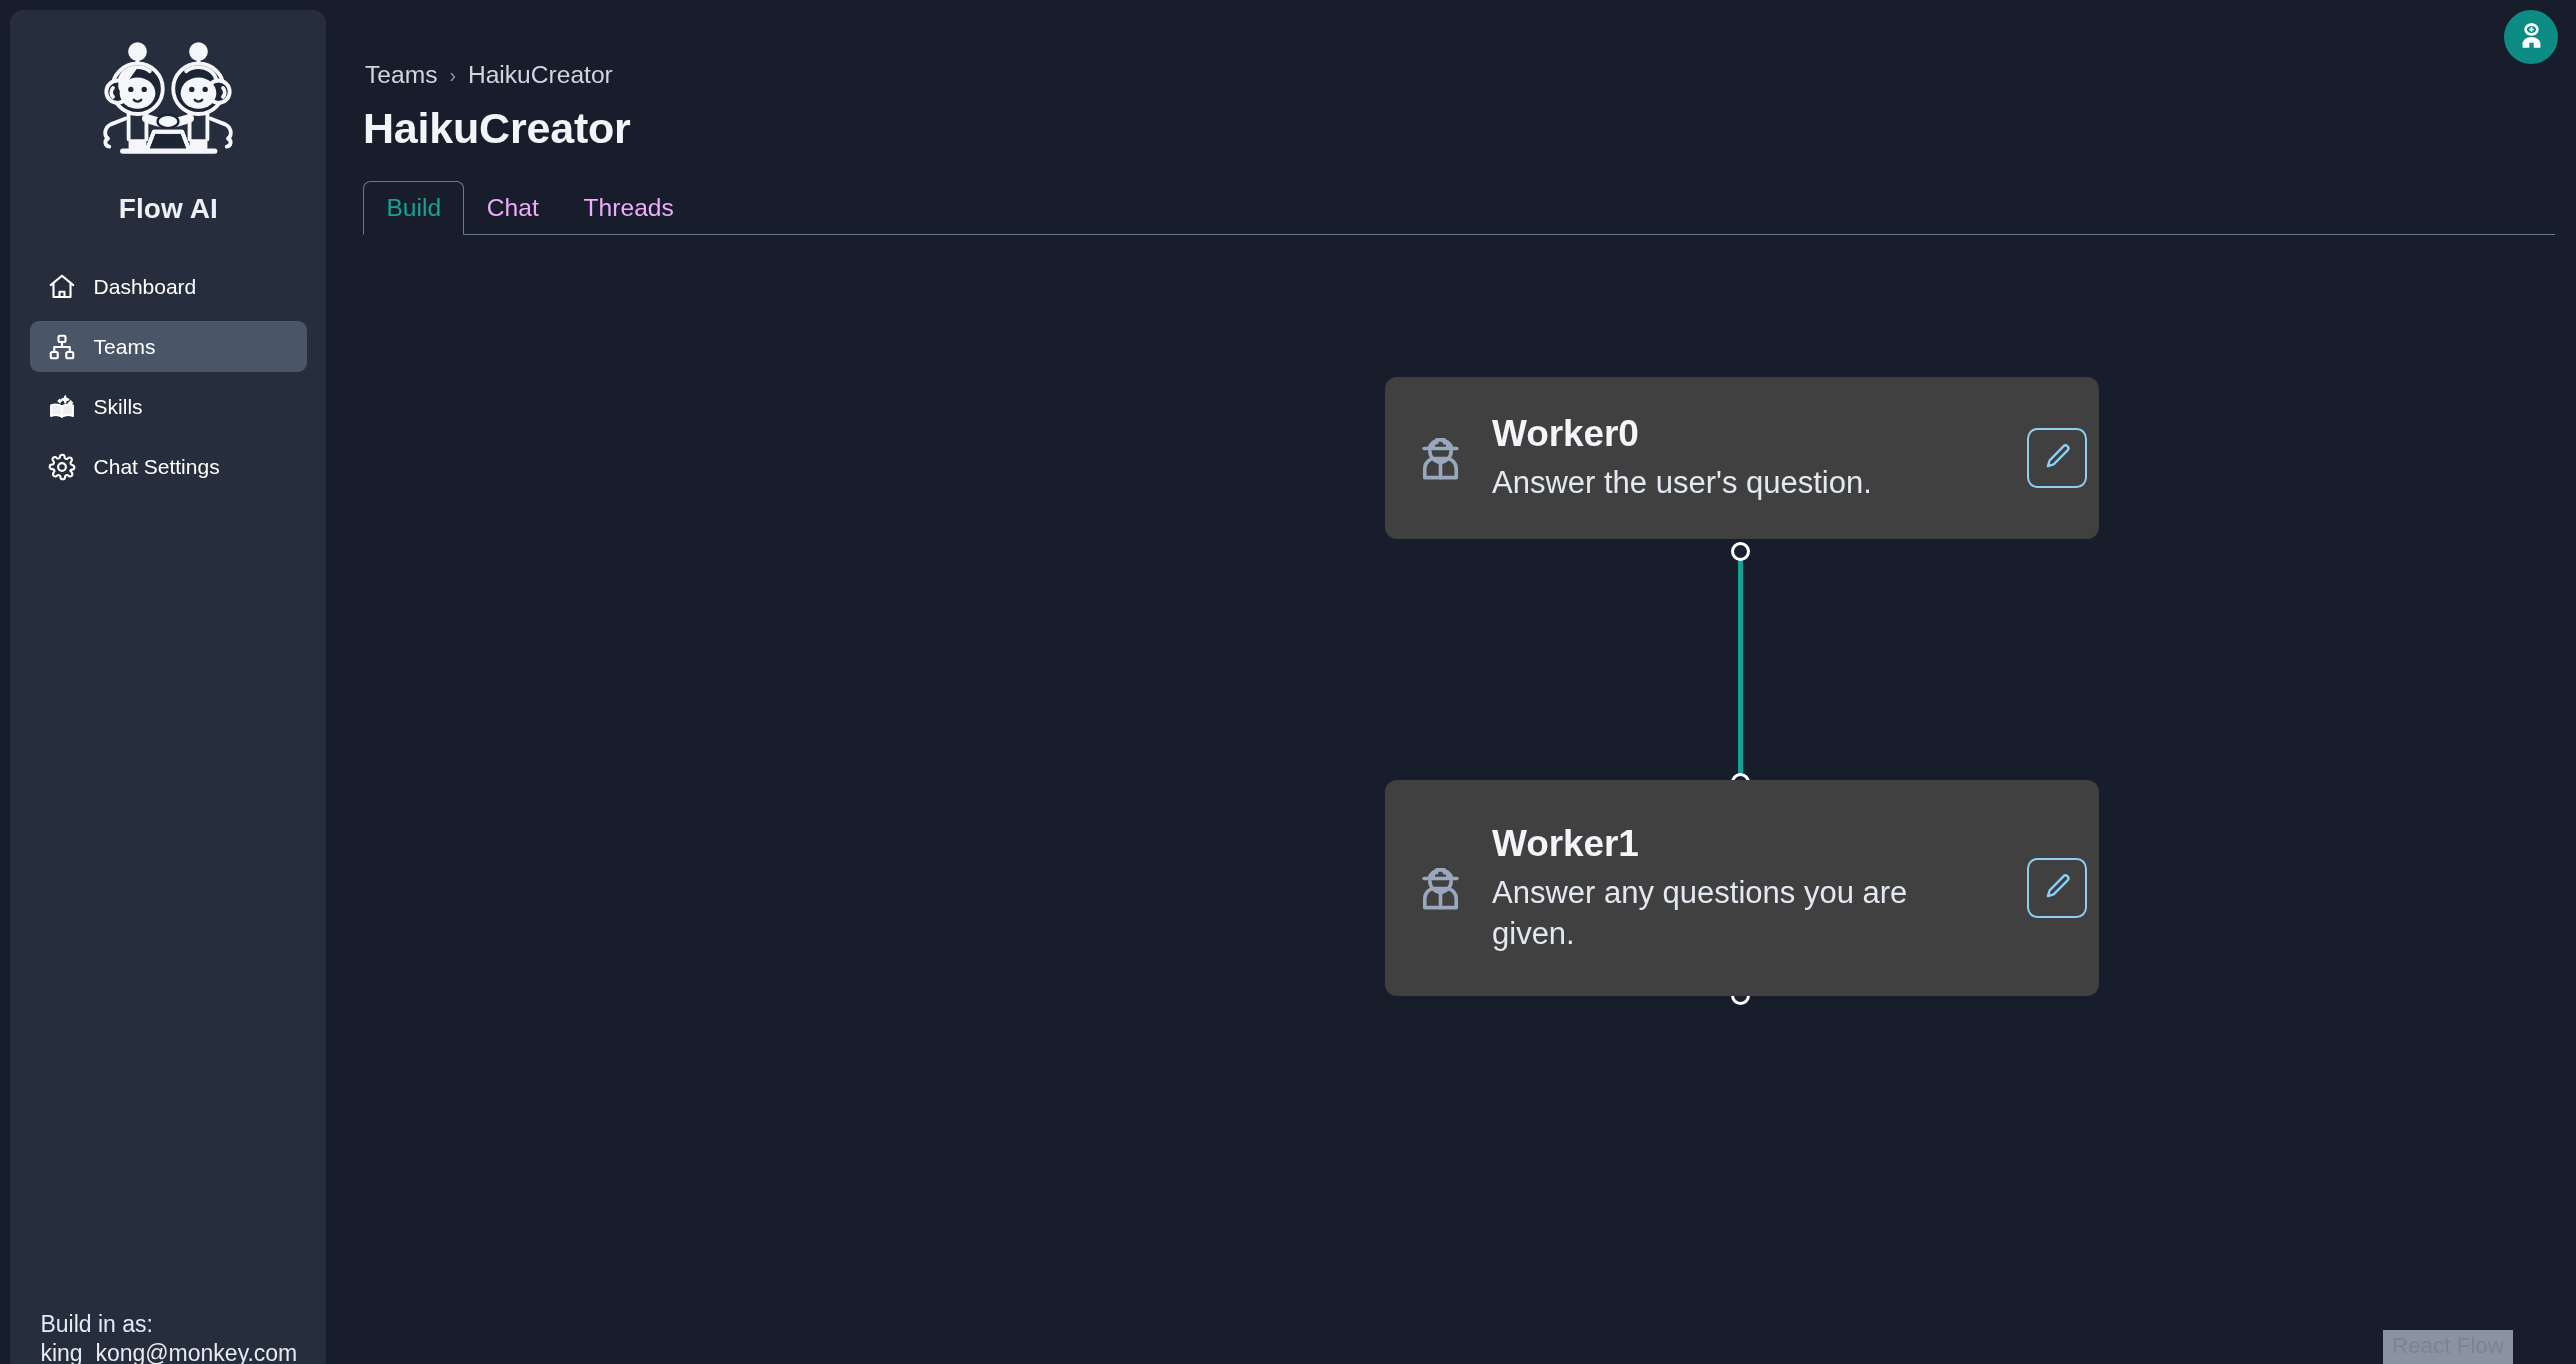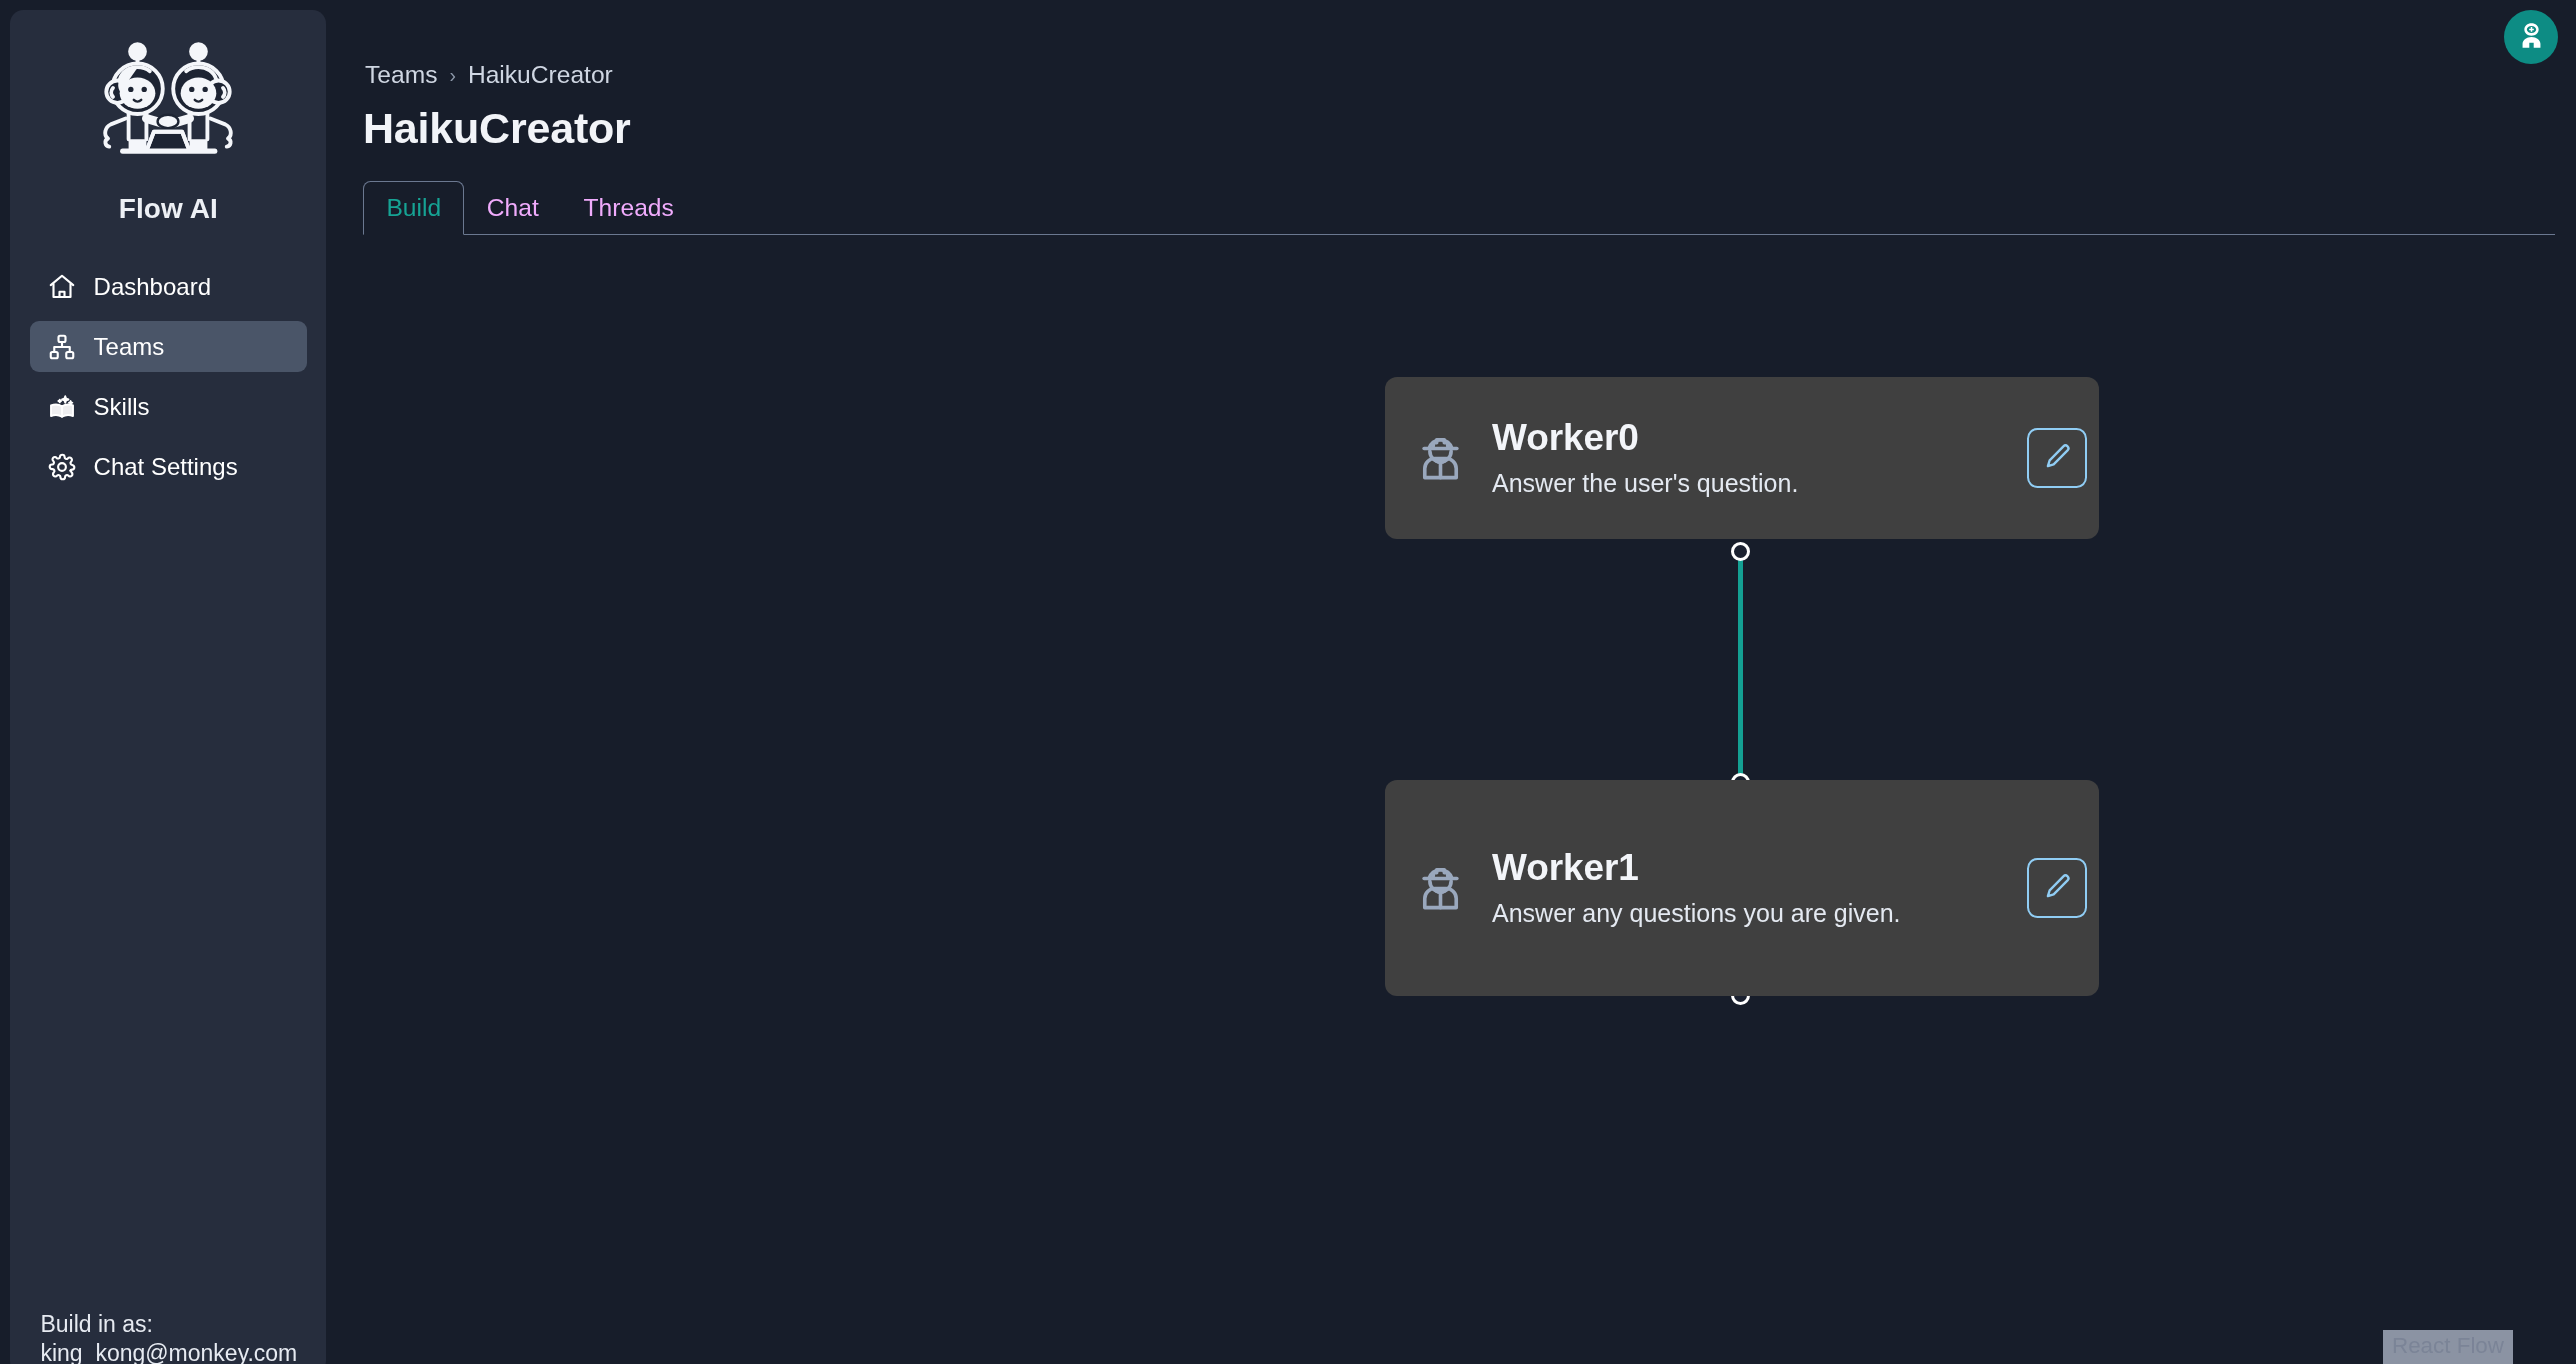--- a/index.html
+++ b/index.html
@@ -24,21 +24,21 @@
   .brand-name{
     margin-top:9px;
     font-size:28px; font-weight:bold; color:#edf0f5;
     letter-spacing:0.1px;
   }
   .nav{ margin-top:36px; padding:0 19.4px; display:flex; flex-direction:column; gap:9px; }
   .nav-item{
     display:flex; align-items:center; gap:16.4px;
     height:51px; padding:0 16.4px;
     border-radius:9px;
-    color:#ffffff; font-size:24px;
+    color:#ffffff; font-size:21px;
     cursor:pointer;
   }
   .nav-item.active{ background:#4a5568; }
   .nav-ico{ width:31px; height:31px; display:flex; align-items:center; justify-content:center; flex:0 0 31px; }
   .nav-ico svg{ display:block; }
 
   .login-block{
     position:absolute; left:30px; bottom:6px;
     font-size:23px; line-height:1.27; color:#e6eaf1;
   }
@@ -96,21 +96,21 @@
     position:absolute;
     background:#404040;
     border-radius:12px;
     display:flex; align-items:center;
     padding:0 12px 0 28px;
     cursor:grab;
   }
   .node-ico{ flex:0 0 55px; width:55px; height:55px; margin-right:24px; display:flex; align-items:center; justify-content:center; }
   .node-body{ flex:1 1 auto; min-width:0; }
   .node-title{ font-size:37px; font-weight:bold; color:#f3f5f9; line-height:1.18; letter-spacing:-0.1px; }
-  .node-desc{ margin-top:7.5px; font-size:25px; color:#e4e9f1; line-height:1.32; }
+  .node-desc{ margin-top:7.5px; font-size:31px; color:#e4e9f1; line-height:1.32; }
   .edit-btn{
     flex:0 0 auto; width:60px; height:60px;
     border:2.2px solid #90cdf4; border-radius:10.4px;
     background:transparent;
     display:flex; align-items:center; justify-content:center;
     cursor:pointer; margin-left:22.4px;
   }
 
   
   .avatar{

